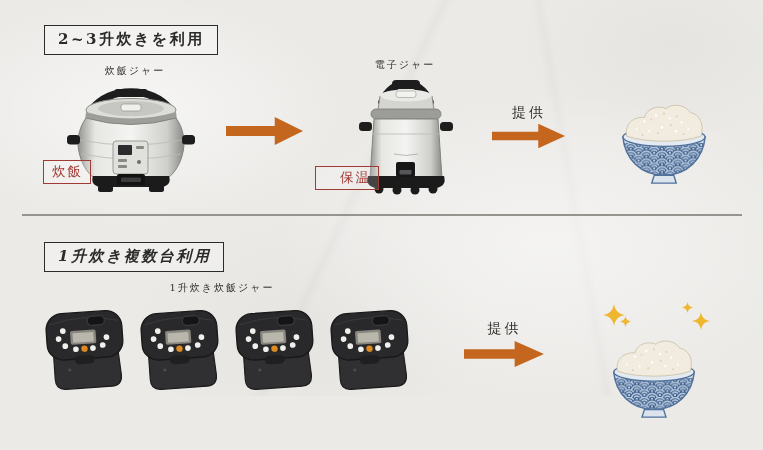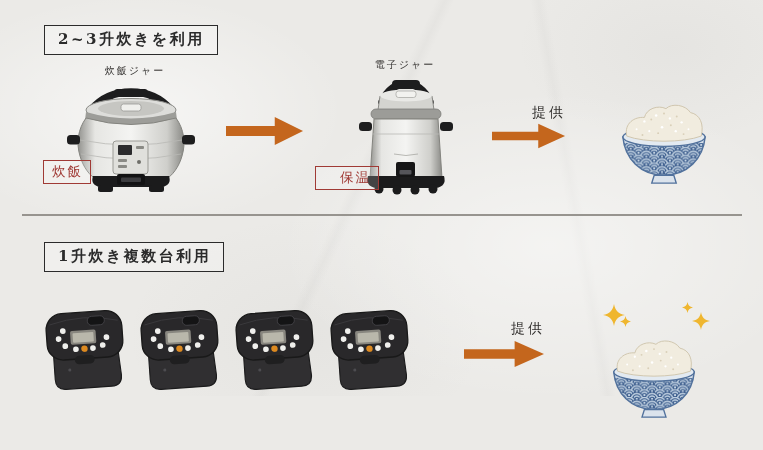--- a/index.html
+++ b/index.html
@@ -45,21 +45,21 @@
     display:inline-block;
     border:1.5px solid var(--accent-red);
     color:var(--accent-red);
     font-size:13.5px;letter-spacing:2px;
     padding:1.5px 7px 2.5px 8px;
     white-space:nowrap;
     background:rgba(255,255,255,.18);
   }
   .serve-label{
     color:#33312f;font-size:14px;letter-spacing:3px;
-    text-align:right;white-space:nowrap;font-family:Liberation Serif, serif;
+    text-align:center;white-space:nowrap;font-family:Liberation Serif, serif;
   }
   .divider{
     position:absolute;left:22px;top:214px;width:720px;height:1.5px;
     background:#97948f;
   }
   .cooker-row{position:absolute;left:40px;top:303px;display:flex;gap:4px;}
   .cooker-row svg{width:91px;height:94px;display:block;}
   svg{display:block;}
 </style>
 </head>
@@ -227,22 +227,23 @@
   <svg class="abs" style="left:492px;top:123px;" width="74" height="26">
     <use href="#sym-arrow" width="74" height="26"></use>
   </svg>
 
   <svg class="abs" style="left:615px;top:92px;" width="98" height="94">
     <use href="#sym-bowl" width="98" height="94"></use>
   </svg>
 
   <div class="divider"></div>
 
-  <div class="abs title-box" style="left:44px;top:242px;">1升炊き複数台利用</div>
-
+  <div class="abs title-box" style="left:44px;top:242px;font-style:italic;">1升炊き複数台利用</div>
+
+  <div class="abs item-label" style="left:142px;top:281px;width:160px;">1升炊き炊飯ジャー</div>
 
   <div class="cooker-row">
     <svg viewBox="0 0 96 94">
       <use href="#sym-cooker-black" width="96" height="94"></use>
     </svg>
   <svg viewBox="0 0 96 94">
       <use href="#sym-cooker-black" width="96" height="94"></use>
     </svg>
       <svg viewBox="0 0 96 94">
       <use href="#sym-cooker-black" width="96" height="94"></use>

